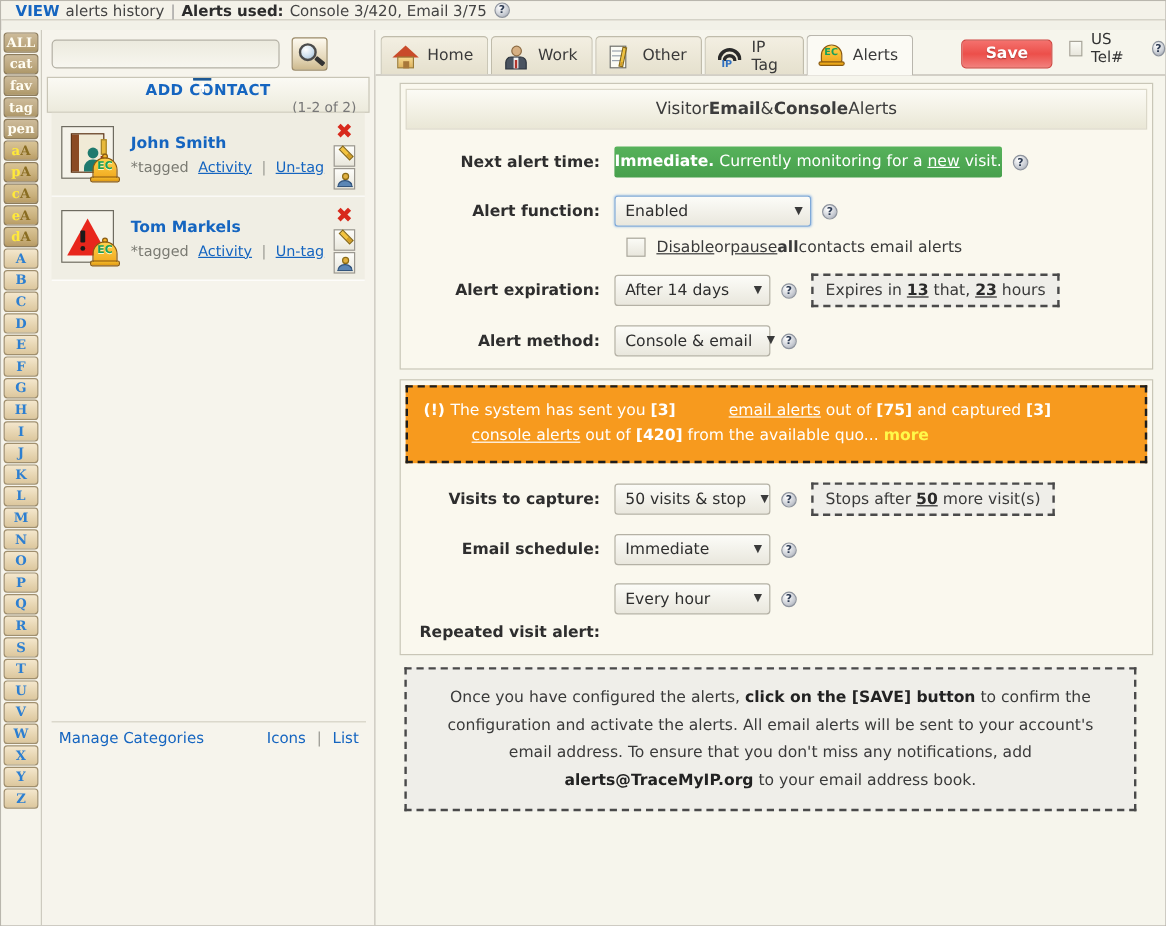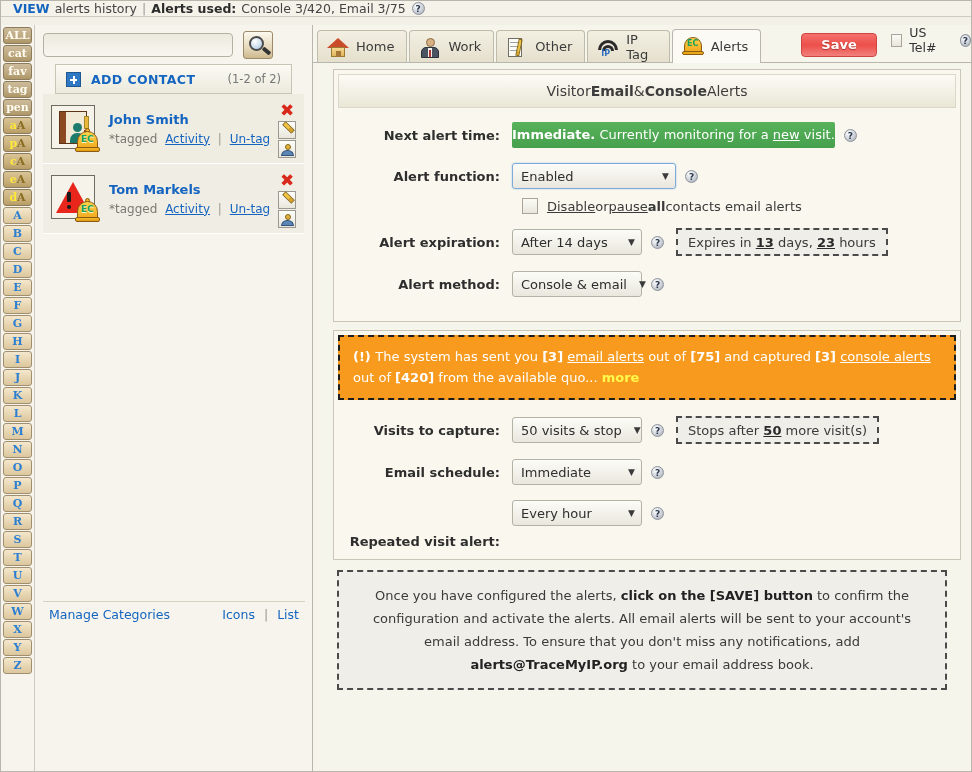--- a/index.html
+++ b/index.html
@@ -132,28 +132,29 @@
   }
   .mag-handle {
     position: absolute; left: 18px; top: 17px;
     width: 9px; height: 4px;
     background: #333;
     transform: rotate(40deg);
     border-radius: 1px;
   }
 
   .addbar {
-    margin: 0 20px;
+    margin: 0 4px;
     height: 30px;
     background: linear-gradient(to bottom, #fbfaf4 0%, #eceadc 100%);
     border: 1px solid #c8c5b6;
     box-sizing: border-box;
     display: flex; align-items: center;
     padding: 0 10px;
     cursor: pointer;
+    flex-direction: column;
   }
   .plus-icon {
     width: 15px; height: 15px;
     background: #2e78c4;
     border: 1px solid #1d5893;
     box-sizing: border-box;
     position: relative;
     margin-right: 10px;
   }
   .plus-icon:before, .plus-icon:after {
@@ -640,21 +641,21 @@
     margin: 4px 4px 0 4px;
     background: #f79a1e;
     border: 2px dashed #1d1d1d;
     box-sizing: border-box;
     padding: 9px 13px 10px 13px;
     color: #ffffff;
     font-size: 13px;
     line-height: 21px;
   }
   .orangebox b { font-weight: bold; }
-  .orangebox u { text-decoration: underline; }
+  .orangebox u { text-decoration: underline; margin-left: 40px; }
   .orangebox .more { color: #fff94a; font-weight: bold; cursor: pointer; }
 
   .yellowbox {
     margin-left: 12px;
     background: #f2e48c;
     border: 2px dashed #2a2a2a;
     box-sizing: border-box;
     padding: 8px 13px 9px 13px;
     font-size: 13px;
     line-height: 22px;
@@ -941,25 +942,25 @@
         </div>
 
         <div class="frow">
           <div class="flabel">Alert expiration:</div>
           <div class="sel w130">
             <span class="selv">After 14 days</span>
             <span class="arrow">▼</span>
           </div>
           <span class="help hbox">?</span>
           <div class="infobox">
-            <span>Expires in </span><b>13</b><span> days, </span><b>23</b><span> hours</span>
-          </div>
-        </div>
-
-        <div class="frow" style="margin-bottom:14px">
+            <span>Expires in </span><b>13</b><span> that, </span><b>23</b><span> hours</span>
+          </div>
+        </div>
+
+        <div class="frow" style="margin-bottom:0">
           <div class="flabel">Alert method:</div>
           <div class="sel w130">
             <span class="selv">Console &amp; email</span>
             <span class="arrow">▼</span>
           </div>
           <span class="help hbox">?</span>
         </div>
 
       </div>
     </div>

